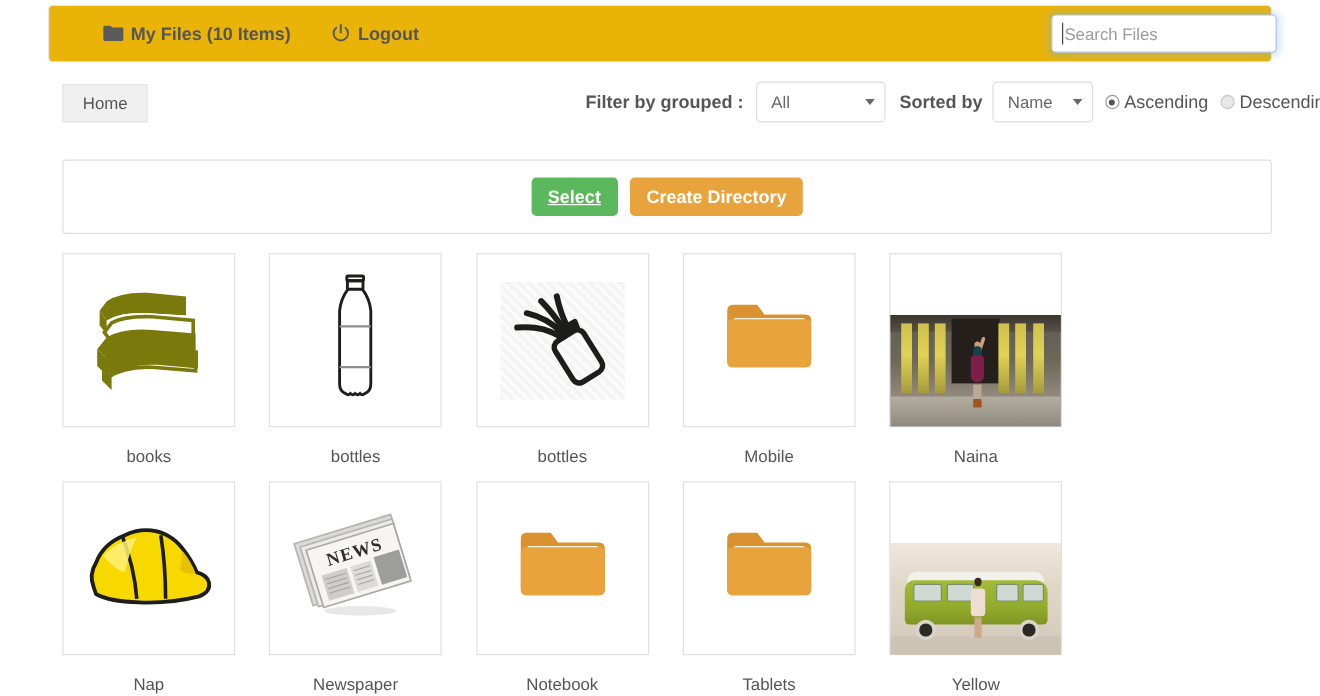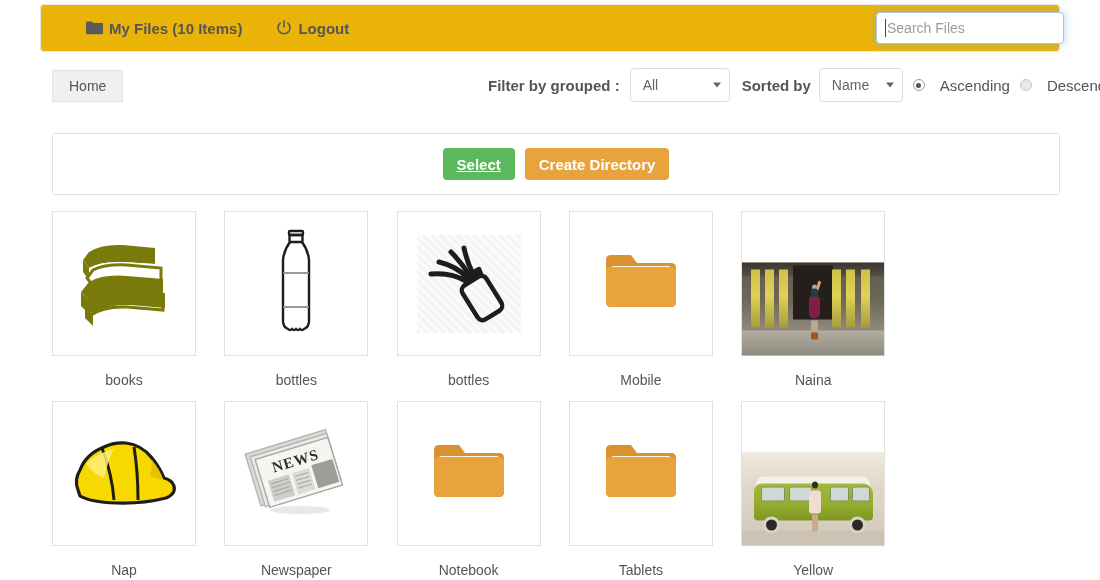--- a/index.html
+++ b/index.html
@@ -81,24 +81,24 @@
     font-size: 14px; color: #666; cursor: pointer;
   }
   .select-box .arrow {
     position: absolute; right: 8px; top: 50%;
     transform: translateY(-50%);
     width: 0; height: 0;
     border-left: 4px solid transparent;
     border-right: 4px solid transparent;
     border-top: 5px solid #666;
   }
-  .sel-all { width: 100px; margin-left: 10px; }
+  .sel-all { width: 108px; margin-left: 10px; }
   .sel-name { width: 84px; margin-left: 8px; }
   .radio-group { display: flex; align-items: center; margin-left: 10px; gap: 4px; }
-  .radio-item { display: flex; align-items: center; gap: 15px; cursor: pointer; }
+  .radio-item { display: flex; align-items: center; gap: 4px; cursor: pointer; }
   .radio {
     width: 12px; height: 12px; border-radius: 50%;
     border: 1px solid #9a9a9a; background: #fff;
     display: inline-block; position: relative;
   }
   .radio.checked::after {
     content: ""; position: absolute; left: 2.5px; top: 2.5px;
     width: 5px; height: 5px; border-radius: 50%; background: #555;
   }
   .radio.unchecked { background: #e8e8e8; border-color: #c6c6c6; }

